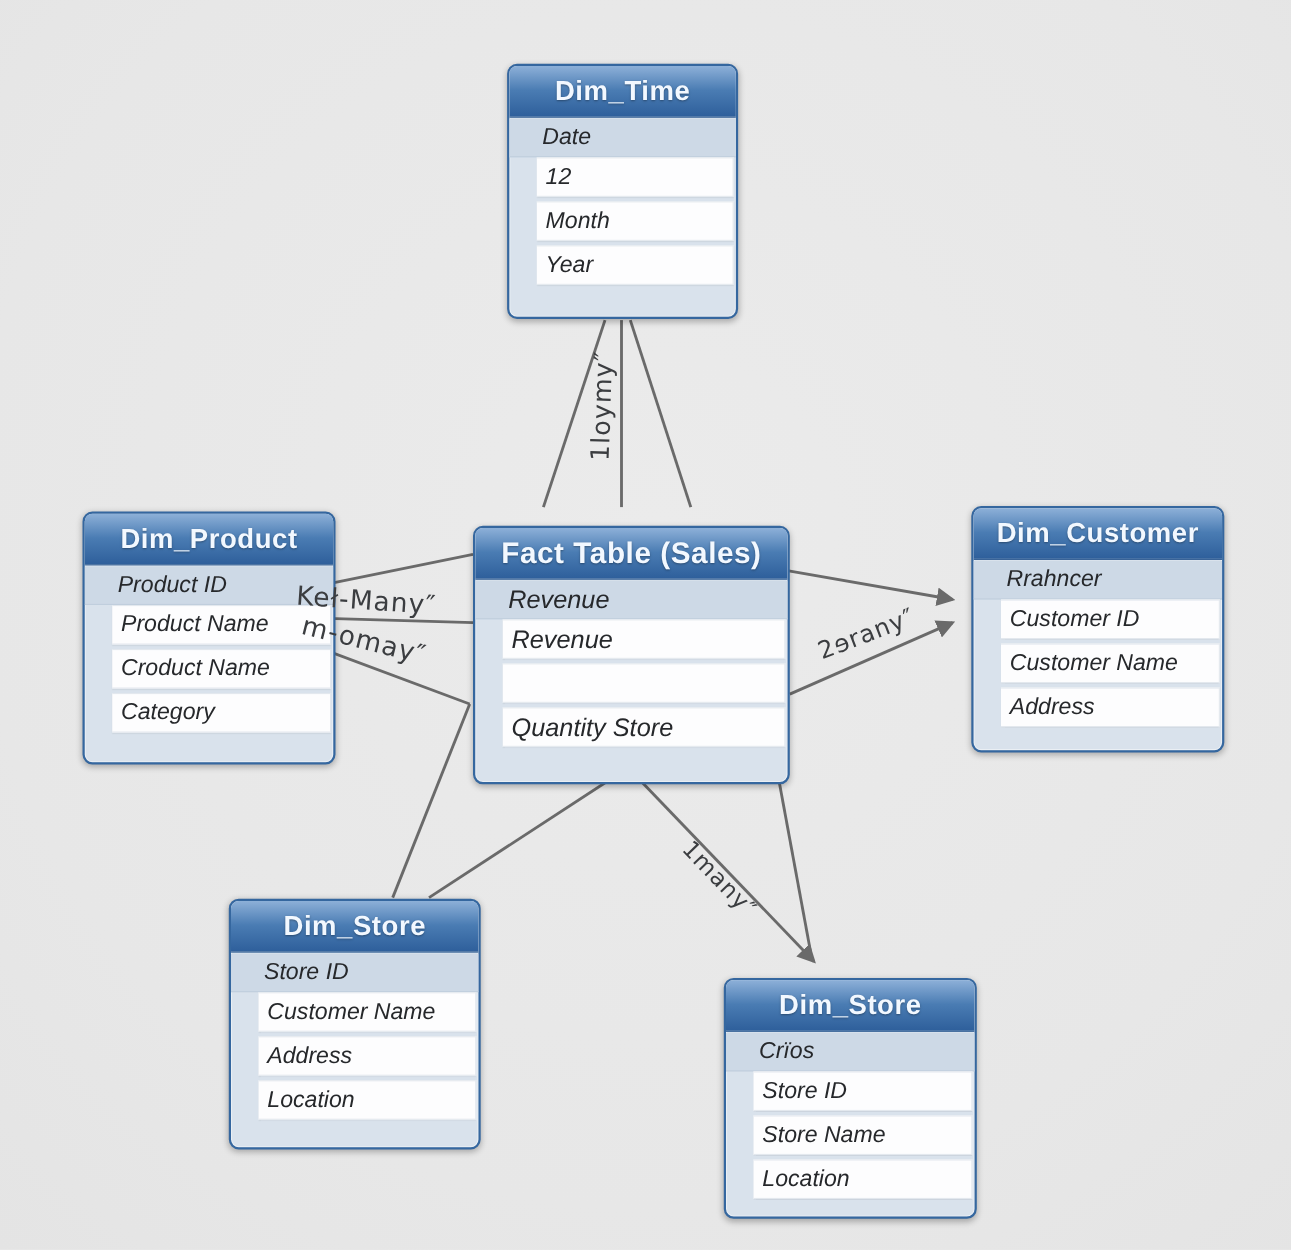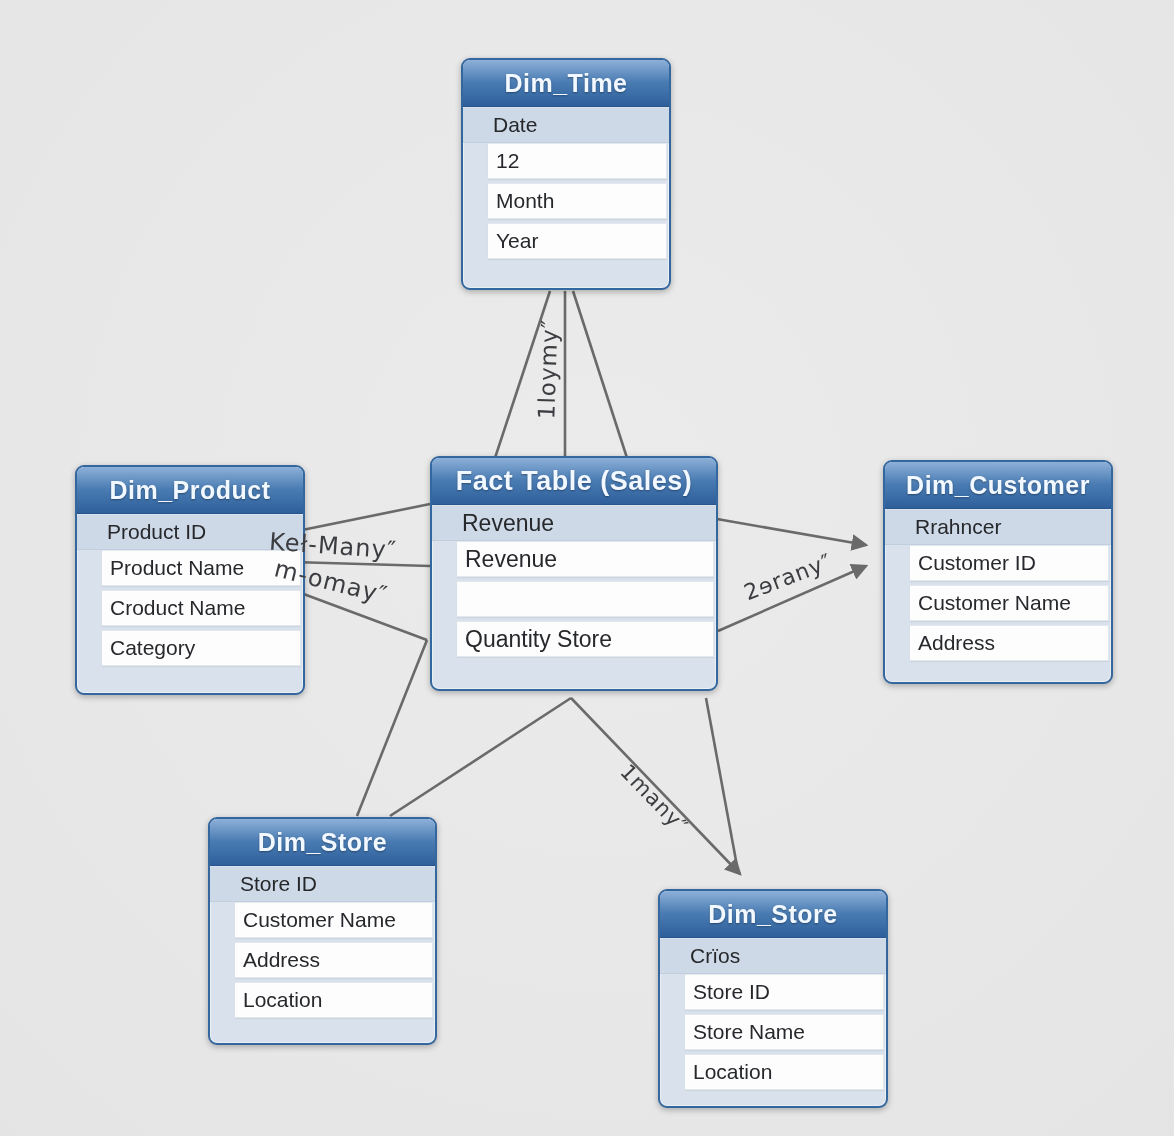--- a/index.html
+++ b/index.html
@@ -20,21 +20,21 @@
   .thead{
     flex:0 0 46px;display:flex;align-items:center;justify-content:center;
     background:linear-gradient(180deg,#8db0d8 0%,#4a7cb3 48%,#2e5f9b 100%);
     border-bottom:1px solid #27568e;
   }
   .thead span{
     color:#f2f8ff;font-weight:bold;font-size:25px;letter-spacing:0.5px;
     text-shadow:0 1px 2px rgba(0,0,0,0.35);
   }
   .tbody{flex:1;padding-top:1px;}
-  .row{font-size:21px;color:#26282b;display:flex;align-items:center;}
+  .row{font-size:21px;color:#26282b;display:flex;align-items:center;font-style:italic;}
   .row.key{
     background:#cdd9e6;height:34px;padding-left:30px;
     border-bottom:1px solid #c0cedd;
   }
   .row.white{
     background:#fdfdfe;height:36px;margin:0 2px 4px 25px;padding-left:8px;
     border:1px solid #e3e8ee;border-left:none;box-sizing:border-box;
     box-shadow:0 1px 1px rgba(0,0,0,0.06);
   }
   .fact .thead span{font-size:27px;}
@@ -87,21 +87,21 @@
       <span>Dim_Product</span>
     </div>
     <div class="tbody">
       <div class="row key">Product ID</div>
       <div class="row white">Product Name</div>
       <div class="row white">Croduct Name</div>
       <div class="row white">Category</div>
     </div>
   </div>
 
-  <div class="etable fact" style="left:430px;top:456px;width:288px;height:235px;">
+  <div class="etable fact" style="left:430px;top:478px;width:288px;height:235px;">
     <div class="thead">
       <span>Fact Table (Sales)</span>
     </div>
     <div class="tbody">
       <div class="row key">Revenue</div>
       <div class="row white">Revenue</div>
       <div class="row white"></div>
       <div class="row white">Quantity Store</div>
     </div>
   </div>

